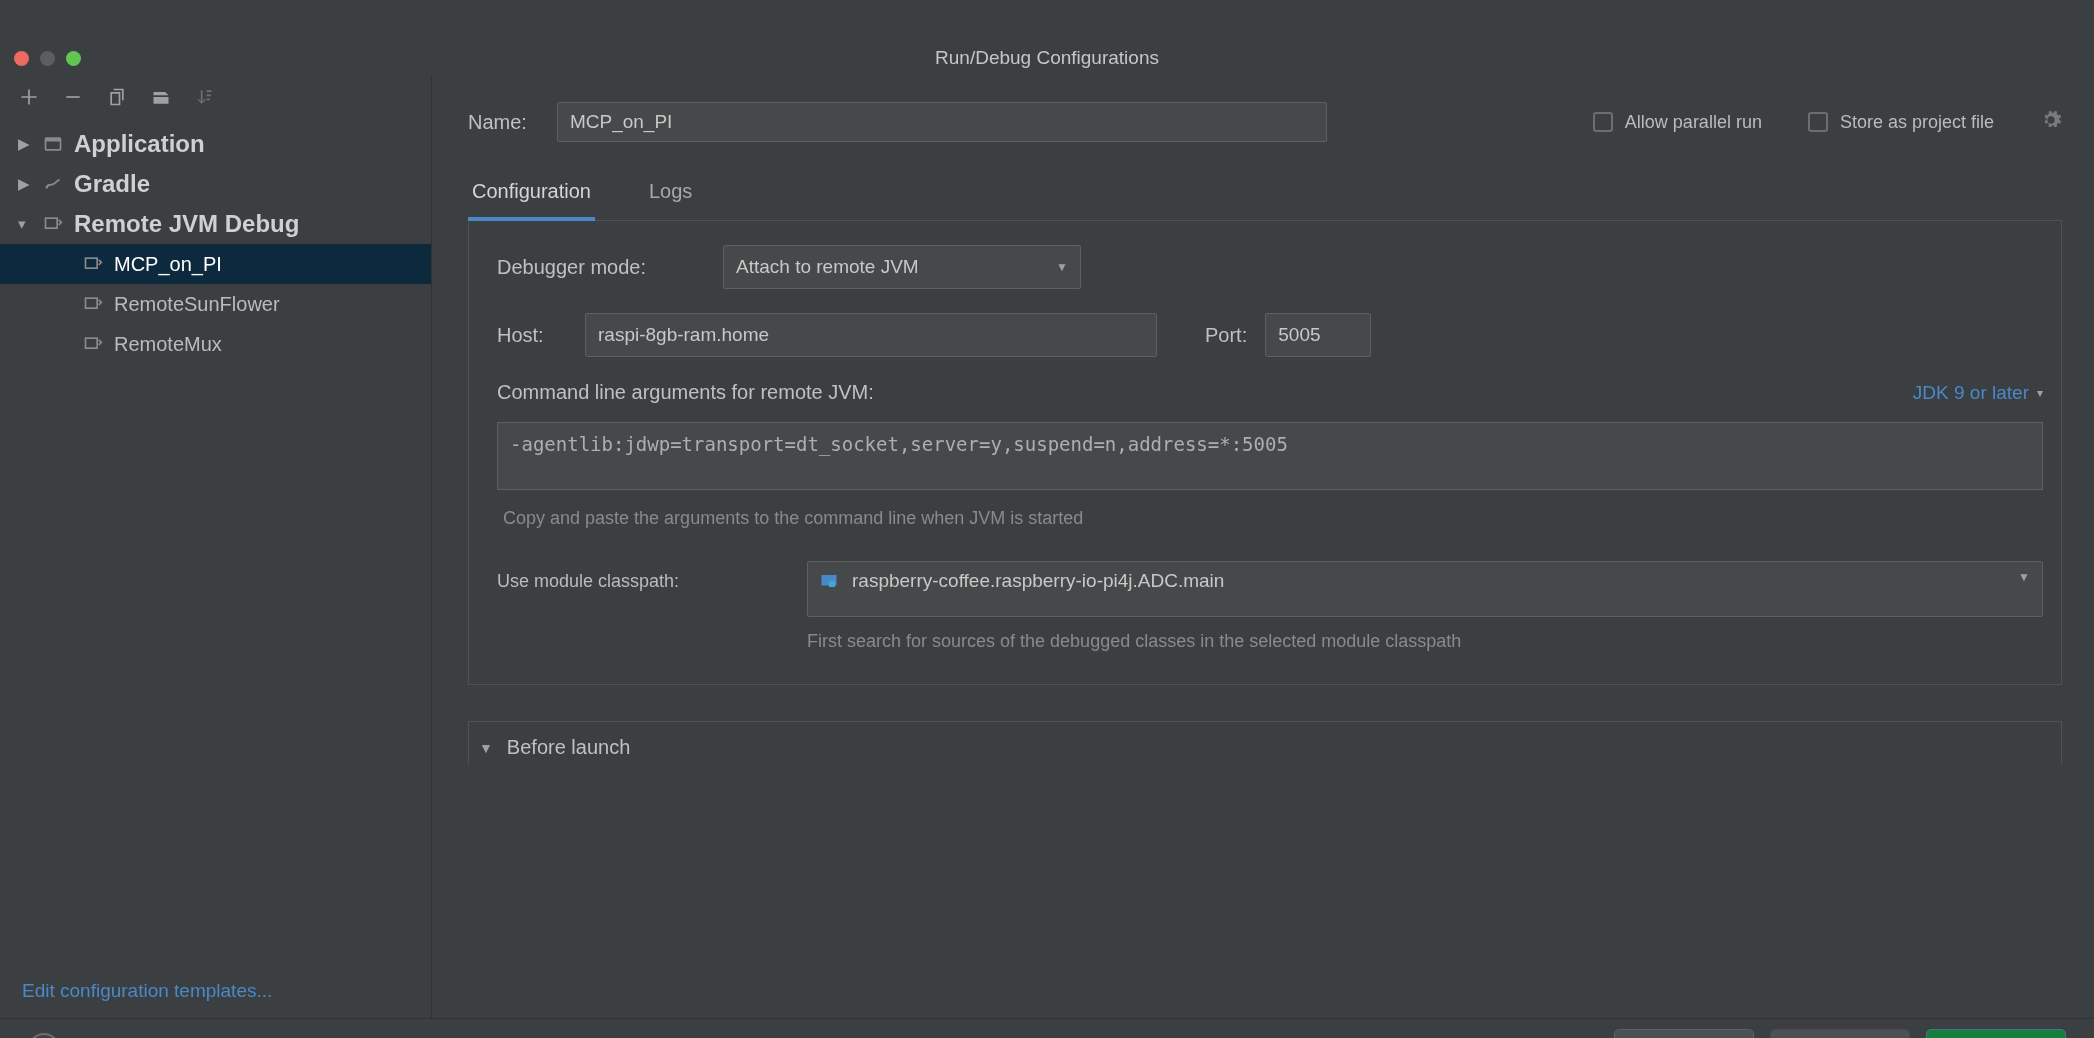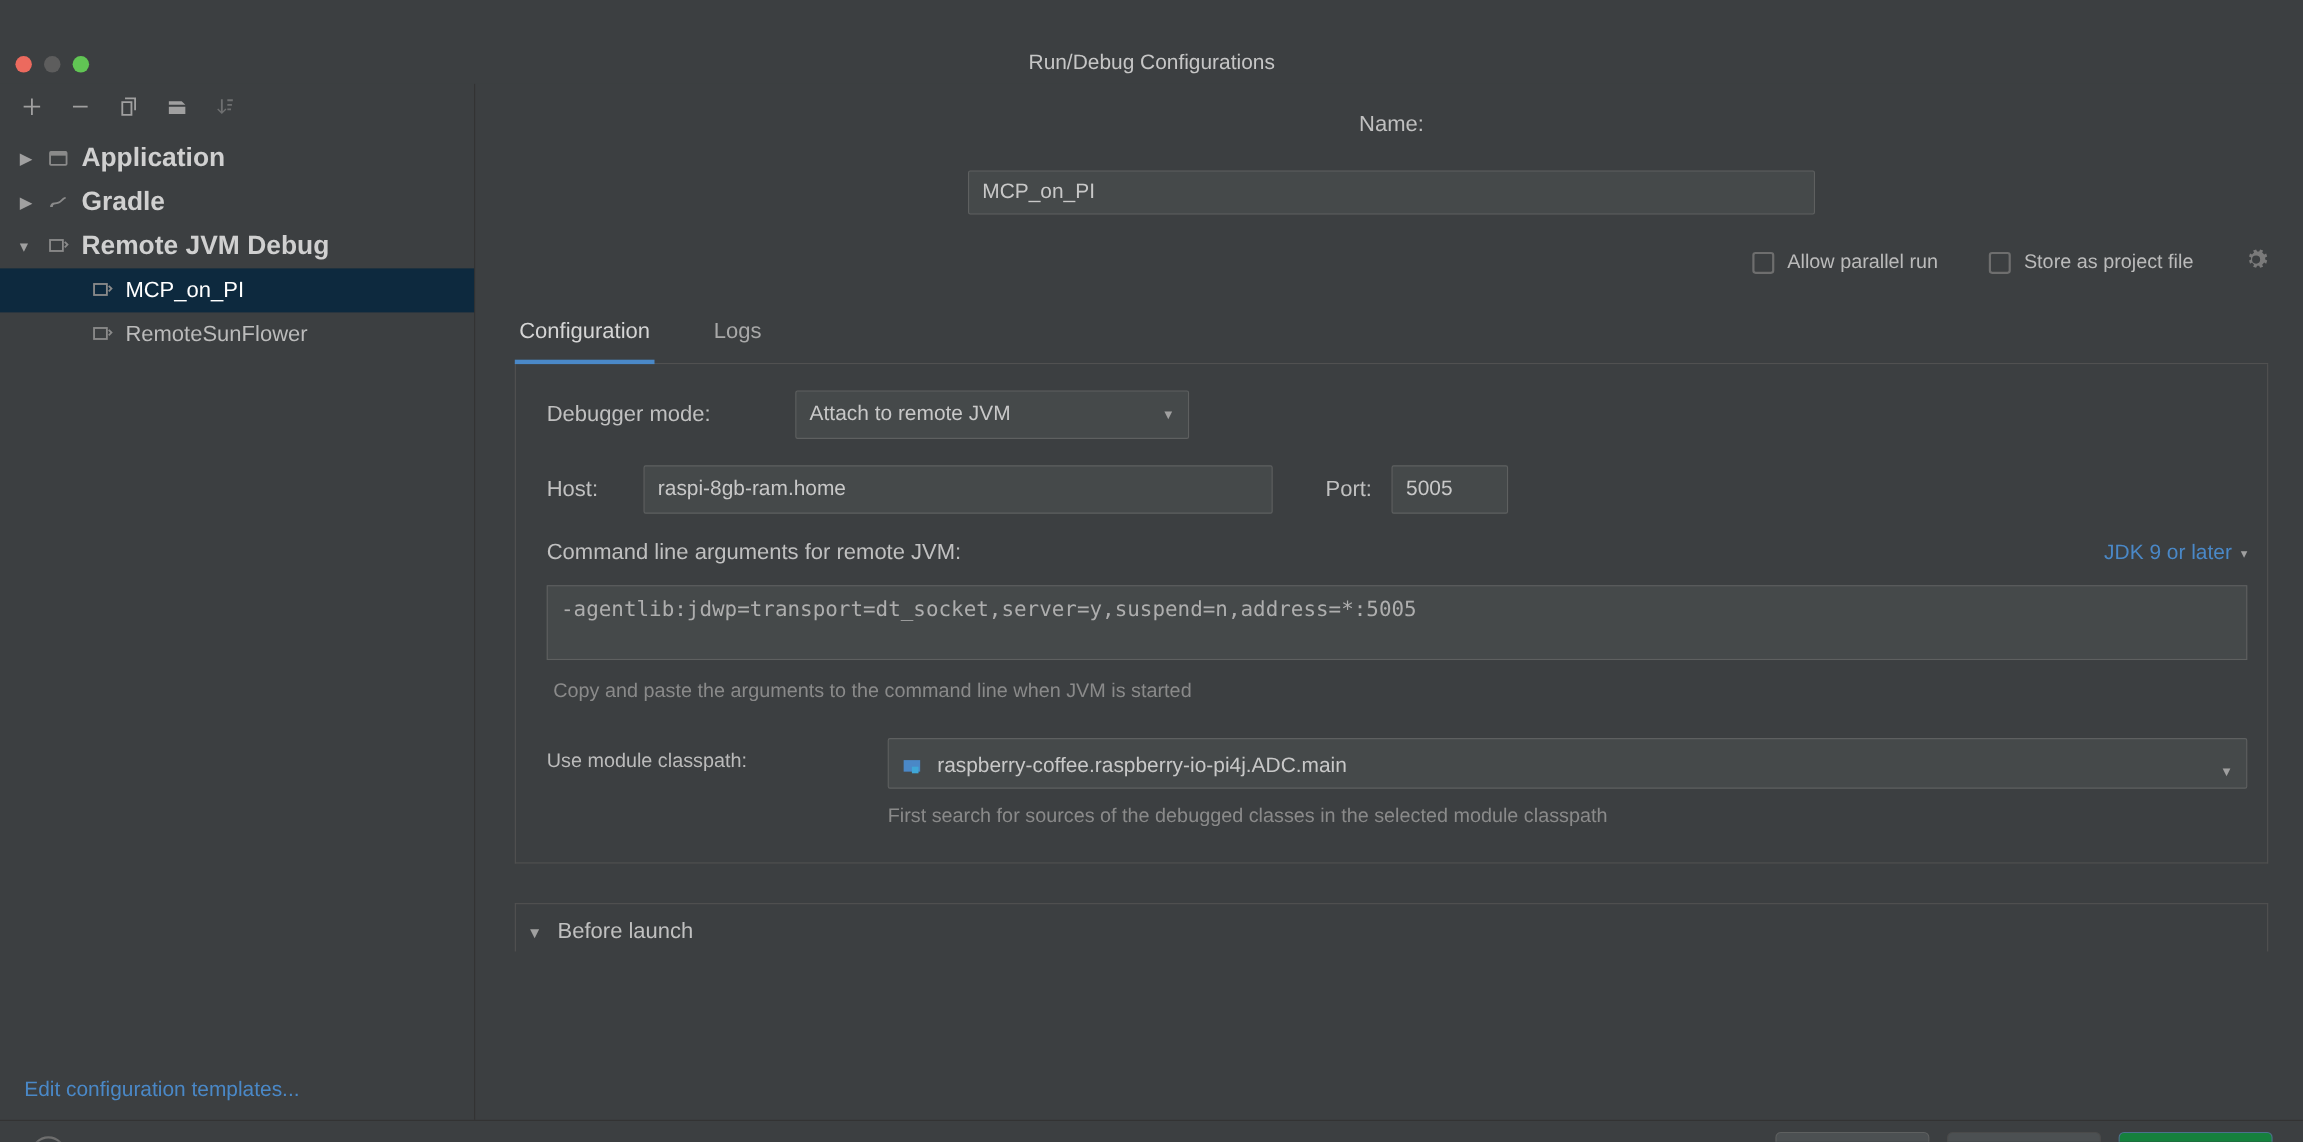--- a/index.html
+++ b/index.html
@@ -78,21 +78,21 @@
     padding: 16px 22px;
     color: #4a88c7;
     font-size: 19px;
     cursor: pointer;
   }
   .content {
     flex: 1;
     padding: 26px 32px 10px 36px;
     overflow: auto;
   }
-  .row { display: flex; align-items: center; flex-direction: column; }
+  .row { display: flex; align-items: center; }
   .name-row { gap: 30px; margin-bottom: 28px; }
   .name-row .lbl { font-size:20px; color:#c0c0c0; }
   .input, .select-box {
     background: #45494a;
     border: 1px solid #5e6060;
     color: #c8c8c8;
     padding: 8px 12px;
     font-size: 19px;
     border-radius: 2px;
   }
@@ -127,21 +127,21 @@
     height: 68px;
     padding: 10px 12px;
     font-family: "Menlo", monospace;
     font-size: 19px;
     color: #aeaeae;
     width: 100%;
   }
   .hint { color:#8a8a8a; font-size:18px; margin-top:18px; margin-bottom:32px; padding-left:6px;}
   .module-row { display:flex; align-items:flex-start; gap: 30px; }
   .module-row .flabel { width: 280px; padding-top:10px; }
-  .module-select { flex:1; height:46px; display:flex; align-items:flex-end; justify-content:space-between;}
+  .module-select { flex:1; height:56px; display:flex; align-items:flex-start; justify-content:space-between;}
   .module-select .micon { width:22px; height:22px; margin-right:10px; display:flex; align-items:center;}
   .module-hint { color:#8a8a8a; font-size:18px; margin-top:12px; line-height:1.4; max-width: 700px;}
   .before-launch {
     display:flex; align-items:center; gap:14px; font-size:20px; color:#c0c0c0;
     border:1px solid #515151; border-bottom:none; padding: 14px 10px 6px 10px;
   }
   .before-launch .tri { font-size:14px; color:#a0a0a0;}
   .footer {
     height: 60px;
     border-top: 1px solid #323232;
@@ -245,20 +245,29 @@
         <span class="label">MCP_on_PI</span>
       </div>
       <div class="tree-row depth2">
         <span class="node-icon">
             <svg width="20" height="20" viewBox="0 0 24 24" fill="none" stroke="#8a8a8a" stroke-width="2">
               <rect x="3" y="5" width="14" height="12"></rect>
               <path d="M19 7l3 3-3 3"></path>
             </svg>
           </span>
         <span class="label">RemoteSunFlower</span>
+      </div>
+      <div class="tree-row depth2">
+        <span class="node-icon">
+            <svg width="20" height="20" viewBox="0 0 24 24" fill="none" stroke="#8a8a8a" stroke-width="2">
+              <rect x="3" y="5" width="14" height="12"></rect>
+              <path d="M19 7l3 3-3 3"></path>
+            </svg>
+          </span>
+        <span class="label">RemoteMux</span>
       </div>
     </div>
     <div class="edit-templates">Edit configuration templates...</div>
   </div>
 
   <div class="content">
     <div class="row name-row">
       <span class="lbl">Name:</span>
       <input class="input name-input" value="MCP_on_PI" style="">
       <div class="top-checks">

